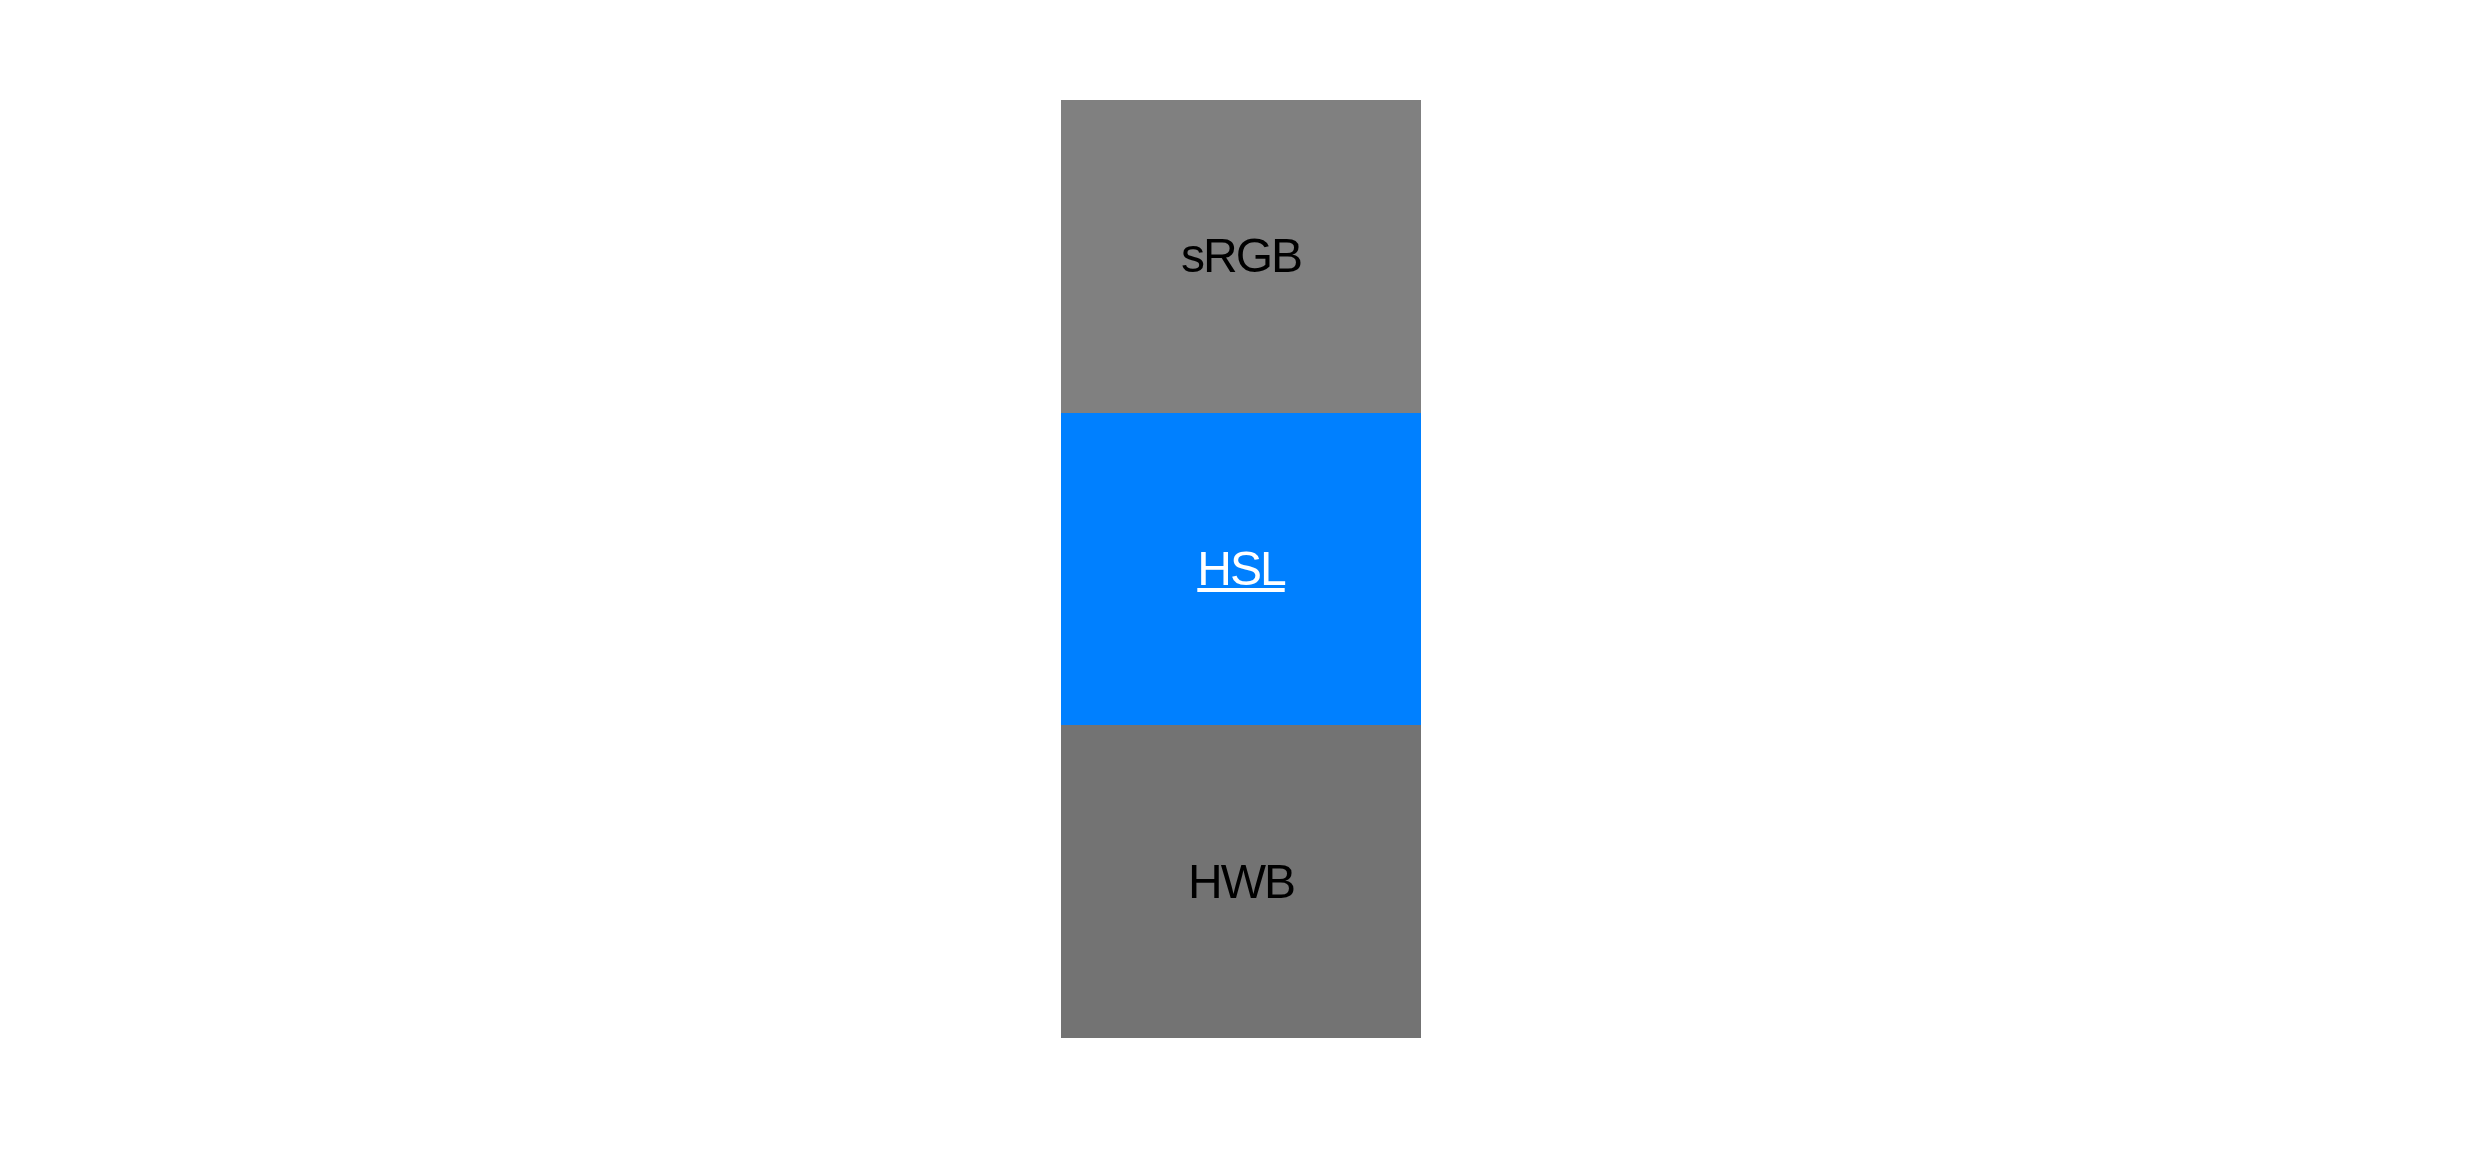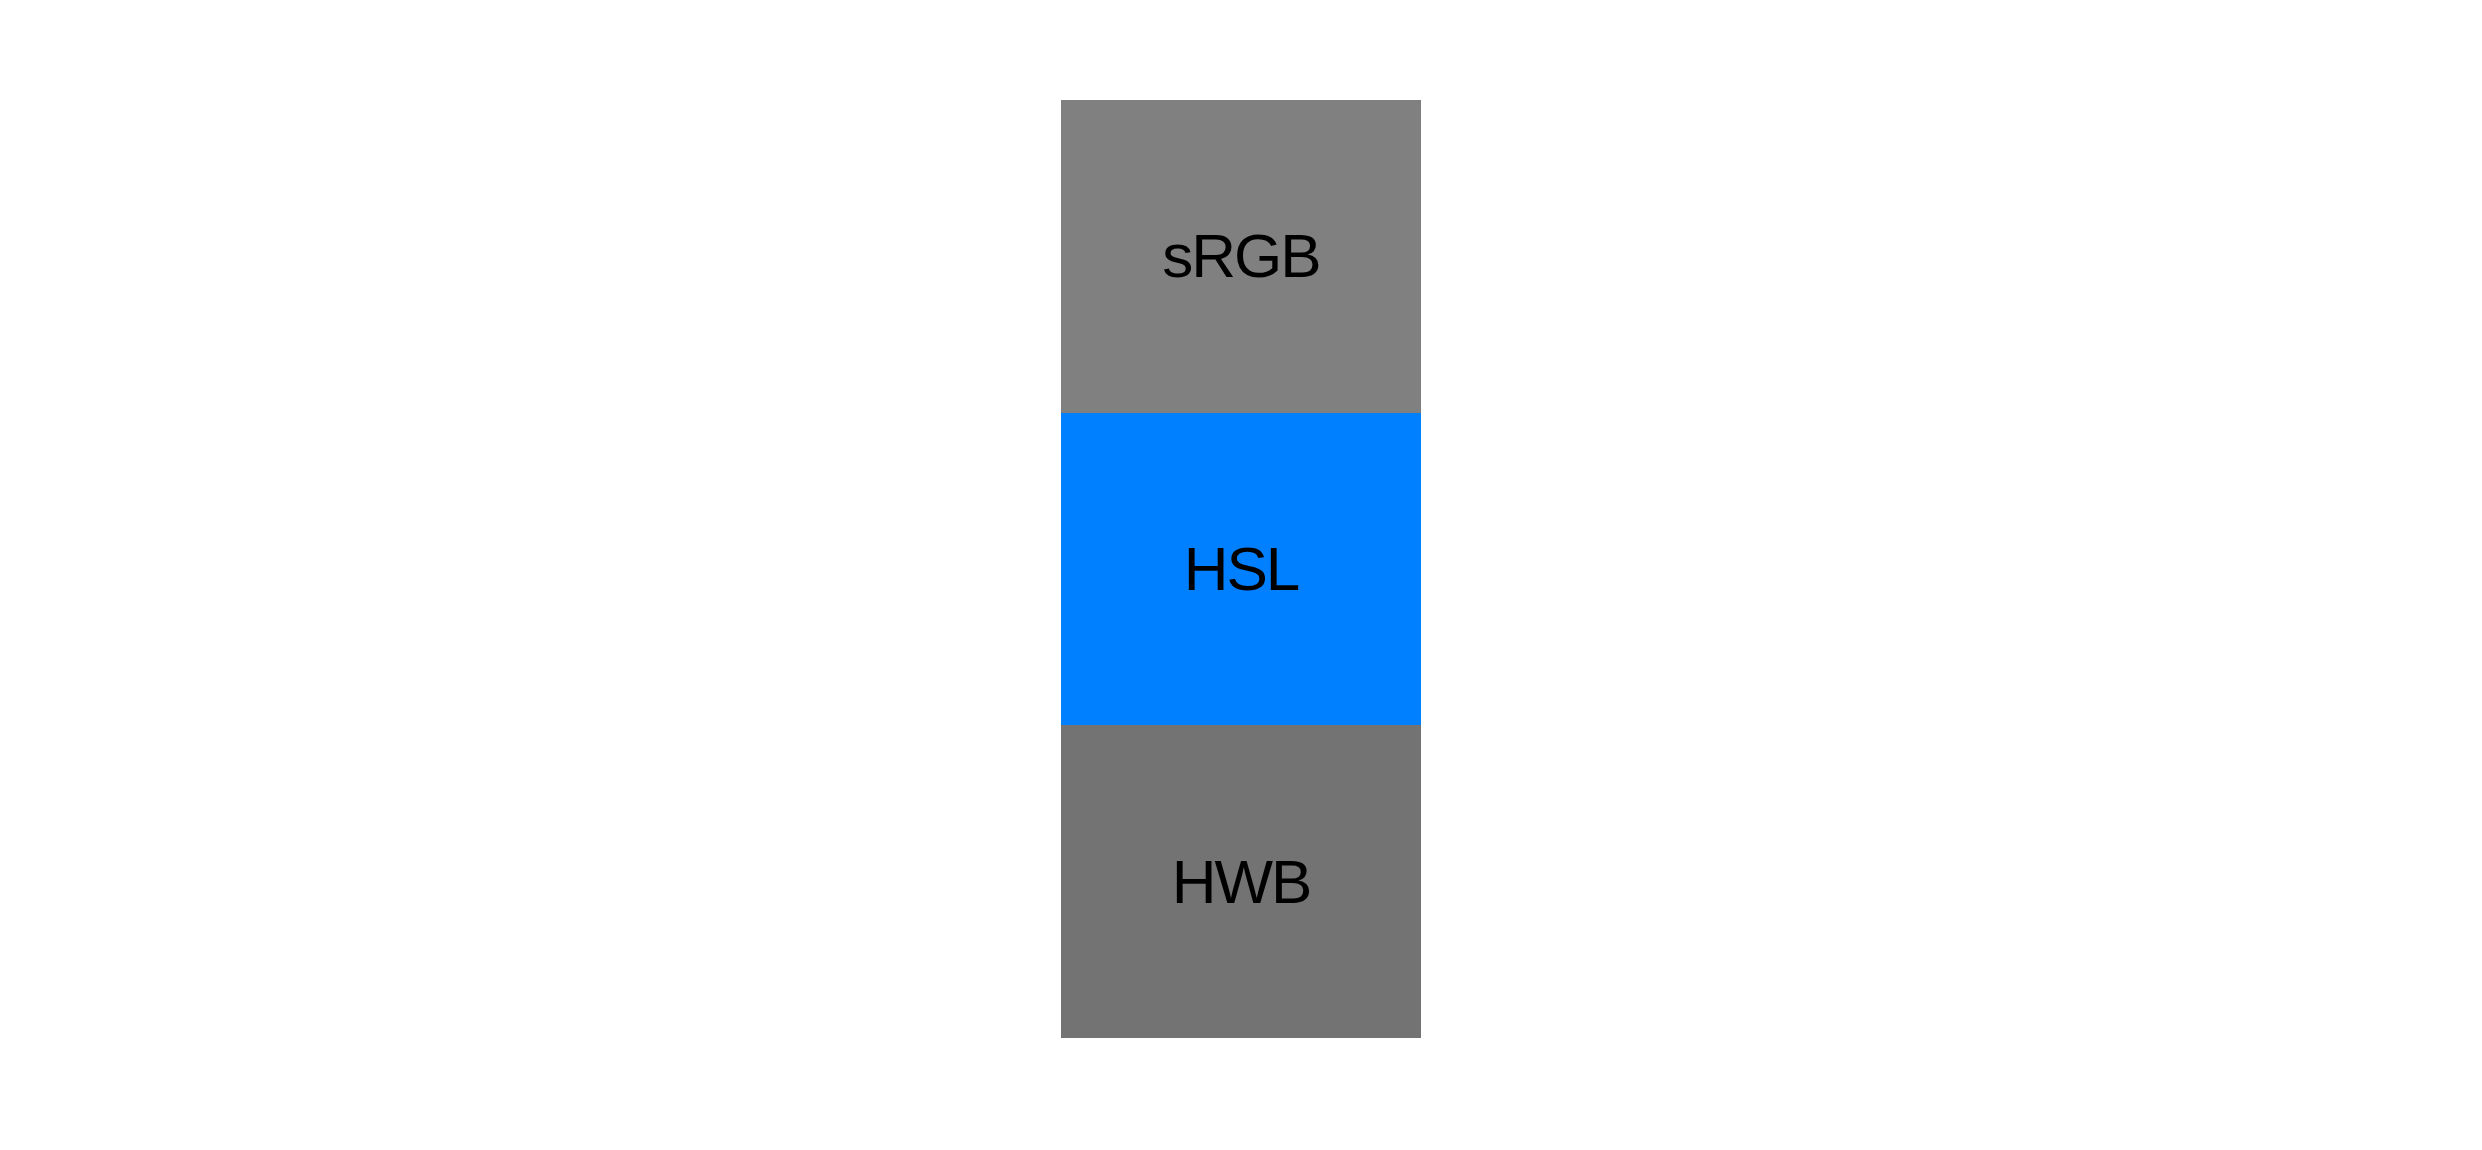--- a/index.html
+++ b/index.html
@@ -22,37 +22,37 @@
     display: flex;
     flex-direction: column;
   }
   .swatch {
     flex: 1 1 0;
     display: flex;
     align-items: center;
     justify-content: center;
   }
   .swatch-label {
-    font-size: 62px;
+    font-size: 48px;
     letter-spacing: -2px;
     line-height: 1;
     white-space: nowrap;
   }
 </style>
 </head>
 <body style="background-color: rgb(255, 255, 255);">
 
 <div class="swatch-stack">
 
   <div class="swatch" style="background-color: rgb(128, 128, 128);">
     <span class="swatch-label" style="color: rgb(0, 0, 0);">sRGB</span>
   </div>
 
 
   <div class="swatch" style="background-color: rgb(0, 128, 255);">
-    <span class="swatch-label" style="color: #000000;">HSL</span>
+    <span class="swatch-label" style="color: #ffffff; text-decoration: underline;">HSL</span>
   </div>
 
   <div class="swatch" style="background-color: #737373;">
     <span class="swatch-label" style="color: rgb(0, 0, 0);">HWB</span>
   </div>
 
 </div>
 
 </body></html>

